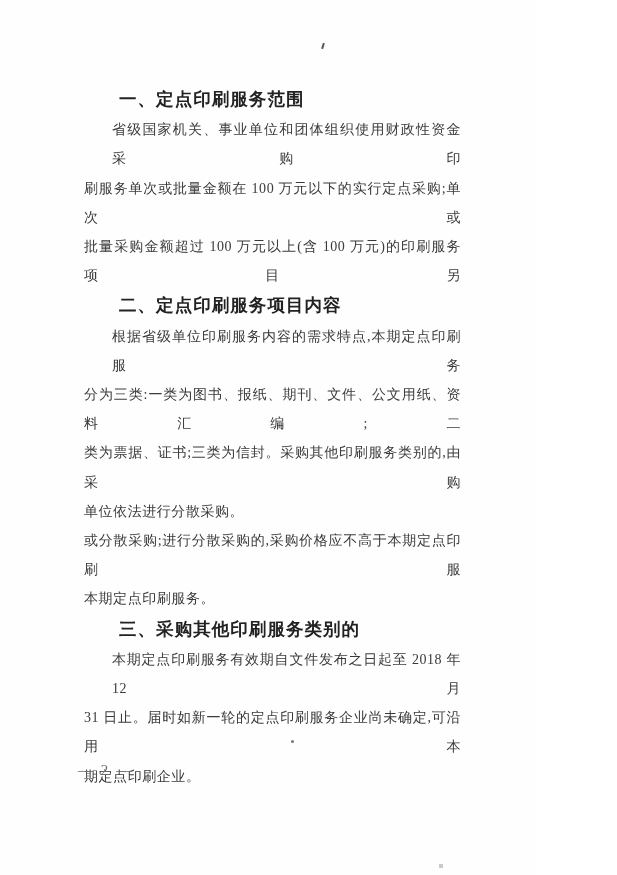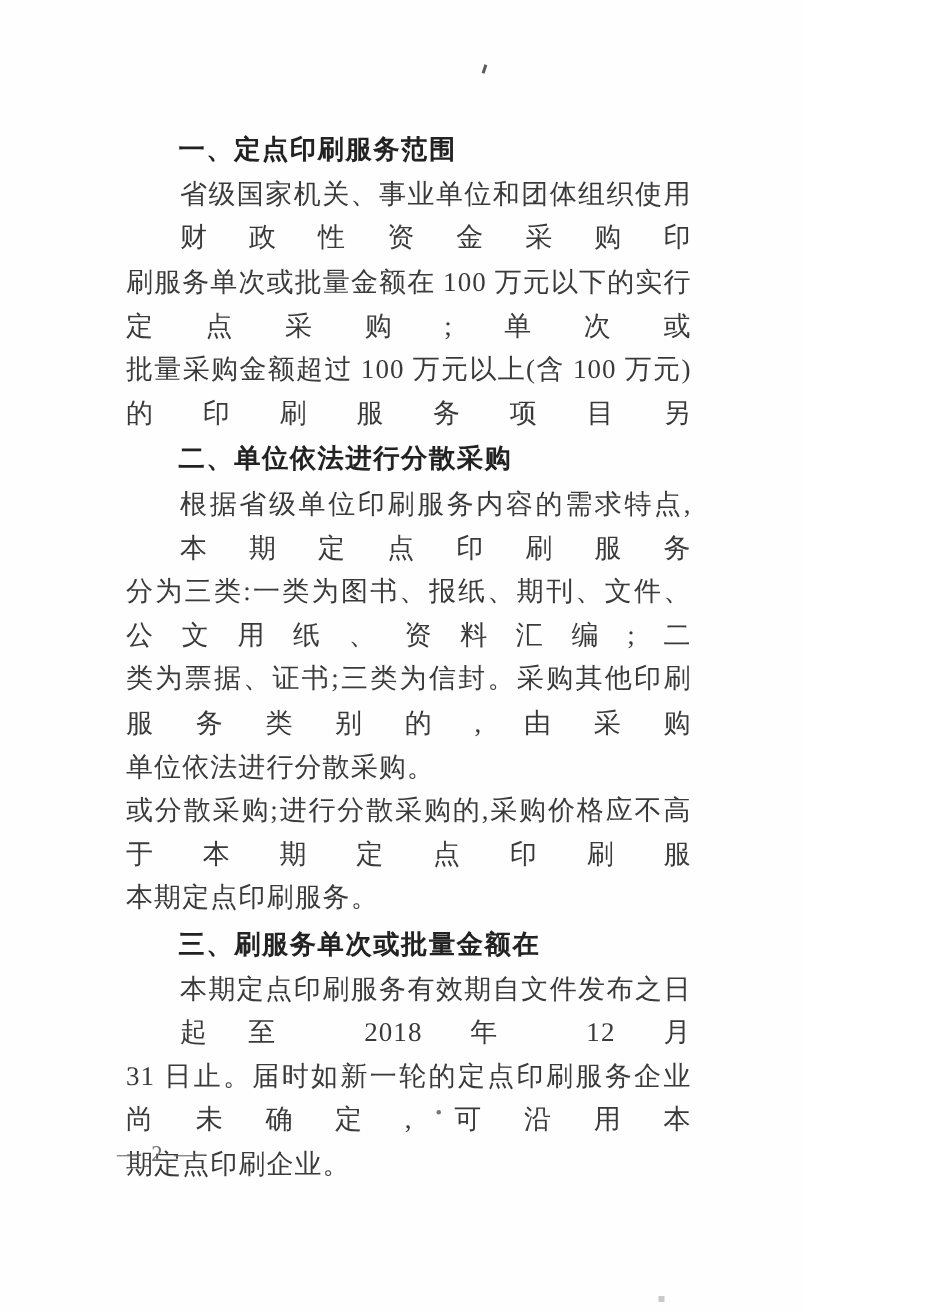--- a/index.html
+++ b/index.html
@@ -27,21 +27,21 @@
     font-size: 17.5px;
     line-height: 29.2px;
     color: #222222;
     padding-left: 2em;
     letter-spacing: 0.06em;
     margin: 1px 0 1px 0;
     font-family: "Liberation Sans", "DejaVu Sans", sans-serif;
   }
   .para { margin: 0; }
   .line {
-    font-size: 18px;
+    font-size: 14px;
     line-height: 29.2px;
     text-align: justify;
     text-align-last: justify;
     text-justify: inter-character;
     letter-spacing: 0.04em;
     white-space: normal;
   }
   .line.first { padding-left: 2em; }
   .line.last  { text-align-last: left; }
   .page-number {
@@ -69,32 +69,32 @@
   <div class="speck s2"></div>
   <div class="speck s3"></div>
 
   <div class="doc-body">
       <div class="section-heading">一、定点印刷服务范围</div>
       <div class="para">
         <div class="line first">省级国家机关、事业单位和团体组织使用财政性资金采购印</div>
         <div class="line">刷服务单次或批量金额在 100 万元以下的实行定点采购;单次或</div>
         <div class="line">批量采购金额超过 100 万元以上(含 100 万元)的印刷服务项目另</div>
       </div>
-      <div class="section-heading">二、单位依法进行分散采购</div>
+      <div class="section-heading">二、定点印刷服务项目内容</div>
       <div class="para">
         <div class="line first">根据省级单位印刷服务内容的需求特点,本期定点印刷服务</div>
         <div class="line">分为三类:一类为图书、报纸、期刊、文件、公文用纸、资料汇编;二</div>
         <div class="line">类为票据、证书;三类为信封。采购其他印刷服务类别的,由采购</div>
         <div class="line last">单位依法进行分散采购。</div>
       </div>
       <div class="para">
         <div class="line">或分散采购;进行分散采购的,采购价格应不高于本期定点印刷服</div>
         <div class="line last">本期定点印刷服务。</div>
       </div>
-      <div class="section-heading">三、刷服务单次或批量金额在</div>
+      <div class="section-heading">三、采购其他印刷服务类别的</div>
       <div class="para">
         <div class="line first">本期定点印刷服务有效期自文件发布之日起至 2018 年 12 月</div>
         <div class="line">31 日止。届时如新一轮的定点印刷服务企业尚未确定,可沿用本</div>
         <div class="line last">期定点印刷企业。</div>
       </div>
     </div>
 
   <div class="page-number">— 2 —</div>
 </div>
 

